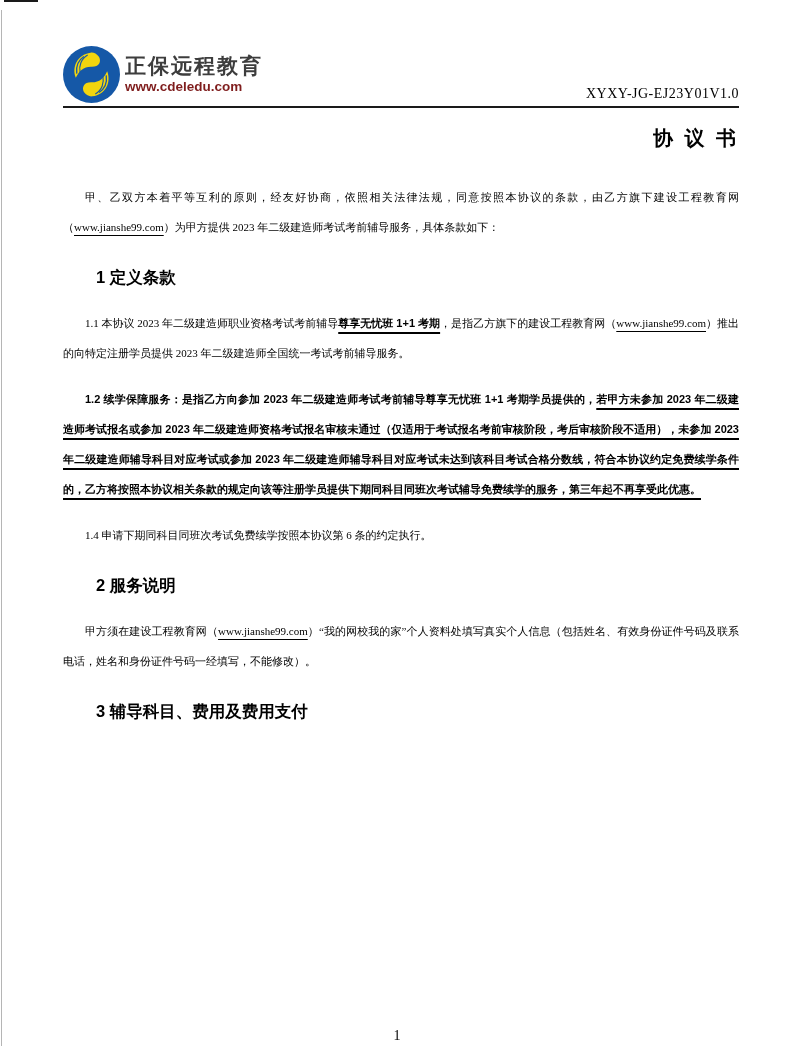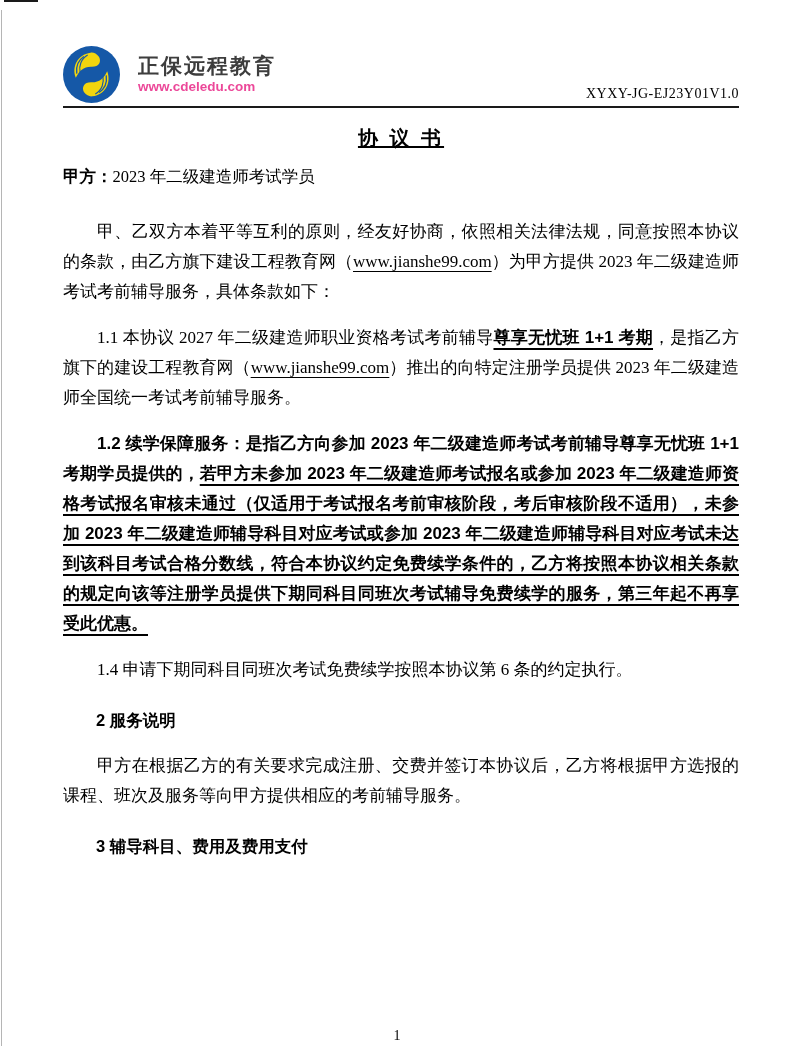--- a/index.html
+++ b/index.html
@@ -15,37 +15,37 @@
   .edge-left{position:absolute;left:1px;top:10px;width:1px;height:1036px;background:#b5b5b5;}
   .edge-topmark{position:absolute;left:4px;top:0;width:34px;height:2px;background:#1a1a1a;}
 
   .content{padding:46px 55px 0 63px;}
 
   
   .hdr{display:flex;justify-content:space-between;align-items:flex-end;
        border-bottom:2px solid #1a1a1a;padding-bottom:3px;}
   .brand{display:flex;align-items:center;}
   .brand svg{display:block;}
-  .brand-text{margin-left:18px;line-height:1.05;}
+  .brand-text{margin-left:5px;line-height:1.05;}
   .brand-name{font-family:"Liberation Sans","DejaVu Sans",sans-serif;font-weight:bold;
               font-size:21px;letter-spacing:2px;color:#3d3d3d;}
   .brand-url{font-family:"Liberation Sans","DejaVu Sans",sans-serif;font-weight:bold;
-             font-size:13.5px;color:#ec4899;margin-top:3px;}
+             font-size:13.5px;color:#7f1d1d;margin-top:3px;}
   .doc-code{font-size:14px;letter-spacing:.5px;margin-bottom:1px;}
 
   
-  .doc-title{text-align:center;font-family:"Liberation Sans","DejaVu Sans",sans-serif;
-             font-weight:bold;font-size:20px;letter-spacing:3px;margin:17px 0 14px 0;text-decoration:underline;}
+  .doc-title{text-align:right;font-family:"Liberation Sans","DejaVu Sans",sans-serif;
+             font-weight:bold;font-size:20px;letter-spacing:3px;margin:17px 0 14px 0;}
 
   
   .party{font-size:16.5px;margin:0 0 15px 0;line-height:1.3;}
   .blk{font-family:"Liberation Sans","DejaVu Sans",sans-serif;font-weight:bold;}
 
   
-  .para{font-size:17px;line-height:30px;text-align:justify;margin:16px 0 8px 0;}
+  .para{font-size:11px;line-height:30px;text-align:justify;margin:16px 0 8px 0;}
   .ind{text-indent:2em;}
   .first-para{margin-top:30px;}
   .sec-head{font-family:"Liberation Sans","DejaVu Sans",sans-serif;font-weight:bold;
             font-size:16.5px;margin:20px 0 10px 0;text-indent:2em;line-height:30px;}
   .u{text-decoration:underline;text-underline-offset:4px;text-decoration-thickness:1px;}
   .bold-u{font-family:"Liberation Sans","DejaVu Sans",sans-serif;font-weight:bold;
           text-decoration:underline;text-underline-offset:5px;text-decoration-thickness:1.5px;}
   .bold-sans{font-family:"Liberation Sans","DejaVu Sans",sans-serif;font-weight:bold;}
 
   .page-num{position:absolute;left:0;right:0;bottom:16px;text-align:center;font-size:14px;}
@@ -73,35 +73,35 @@
         <div class="brand-text">
           <div class="brand-name">正保远程教育</div>
           <div class="brand-url">www.cdeledu.com</div>
         </div>
       </div>
       <div class="doc-code">XYXY-JG-EJ23Y01V1.0</div>
     </div>
 
     <div class="doc-title">协 议 书</div>
 
-    <p class="party"><span class="blk">甲方：</span><span>2023 年二级建造师考试学员</span></p>
 
     <p class="para ind first-para"><span>甲、乙双方本着平等互利的原则，经友好协商，依照相关法律法规，同意按照本协议的条款，由乙方旗下建设工程教育网（</span><span class="u">www.jianshe99.com</span><span>）为甲方提供 2023 年二级建造师考试考前辅导服务，具体条款如下：</span></p>
 
+    <div class="sec-head">1 定义条款</div>
 
-    <p class="para ind"><span>1.1 本协议 2027 年二级建造师职业资格考试考前辅导</span><span class="bold-u">尊享无忧班 1+1 考期</span><span>，是指乙方旗下的建设工程教育网（</span><span class="u">www.jianshe99.com</span><span>）推出的向特定注册学员提供 2023 年二级建造师全国统一考试考前辅导服务。</span></p>
+    <p class="para ind"><span>1.1 本协议 2023 年二级建造师职业资格考试考前辅导</span><span class="bold-u">尊享无忧班 1+1 考期</span><span>，是指乙方旗下的建设工程教育网（</span><span class="u">www.jianshe99.com</span><span>）推出的向特定注册学员提供 2023 年二级建造师全国统一考试考前辅导服务。</span></p>
 
     <p class="para ind"><span class="bold-sans">1.2 续学保障服务：是指乙方向参加 2023 年二级建造师考试考前辅导尊享无忧班 1+1 考期学员提供的，</span><span class="bold-u">若甲方未参加 2023 年二级建造师考试报名或参加 2023 年二级建造师资格考试报名审核未通过（仅适用于考试报名考前审核阶段，考后审核阶段不适用），未参加 2023 年二级建造师辅导科目对应考试或参加 2023 年二级建造师辅导科目对应考试未达到该科目考试合格分数线，符合本协议约定免费续学条件的，乙方将按照本协议相关条款的规定向该等注册学员提供下期同科目同班次考试辅导免费续学的服务，第三年起不再享受此优惠。</span></p>
 
 
     <p class="para ind">1.4 申请下期同科目同班次考试免费续学按照本协议第 6 条的约定执行。</p>
 
     <div class="sec-head">2 服务说明</div>
 
+    <p class="para ind"><span>甲方须在建设工程教育网（</span><span class="u">www.jianshe99.com</span><span>）“我的网校我的家”个人资料处填写真实个人信息（包括姓名、有效身份证件号码及联系电话，姓名和身份证件号码一经填写，不能修改）。</span></p>
 
-    <p class="para ind">甲方在根据乙方的有关要求完成注册、交费并签订本协议后，乙方将根据甲方选报的课程、班次及服务等向甲方提供相应的考前辅导服务。</p>
 
     <div class="sec-head">3 辅导科目、费用及费用支付</div>
 
   </div>
 
   <div class="page-num">1</div>
 </div>
 
 </body></html>

